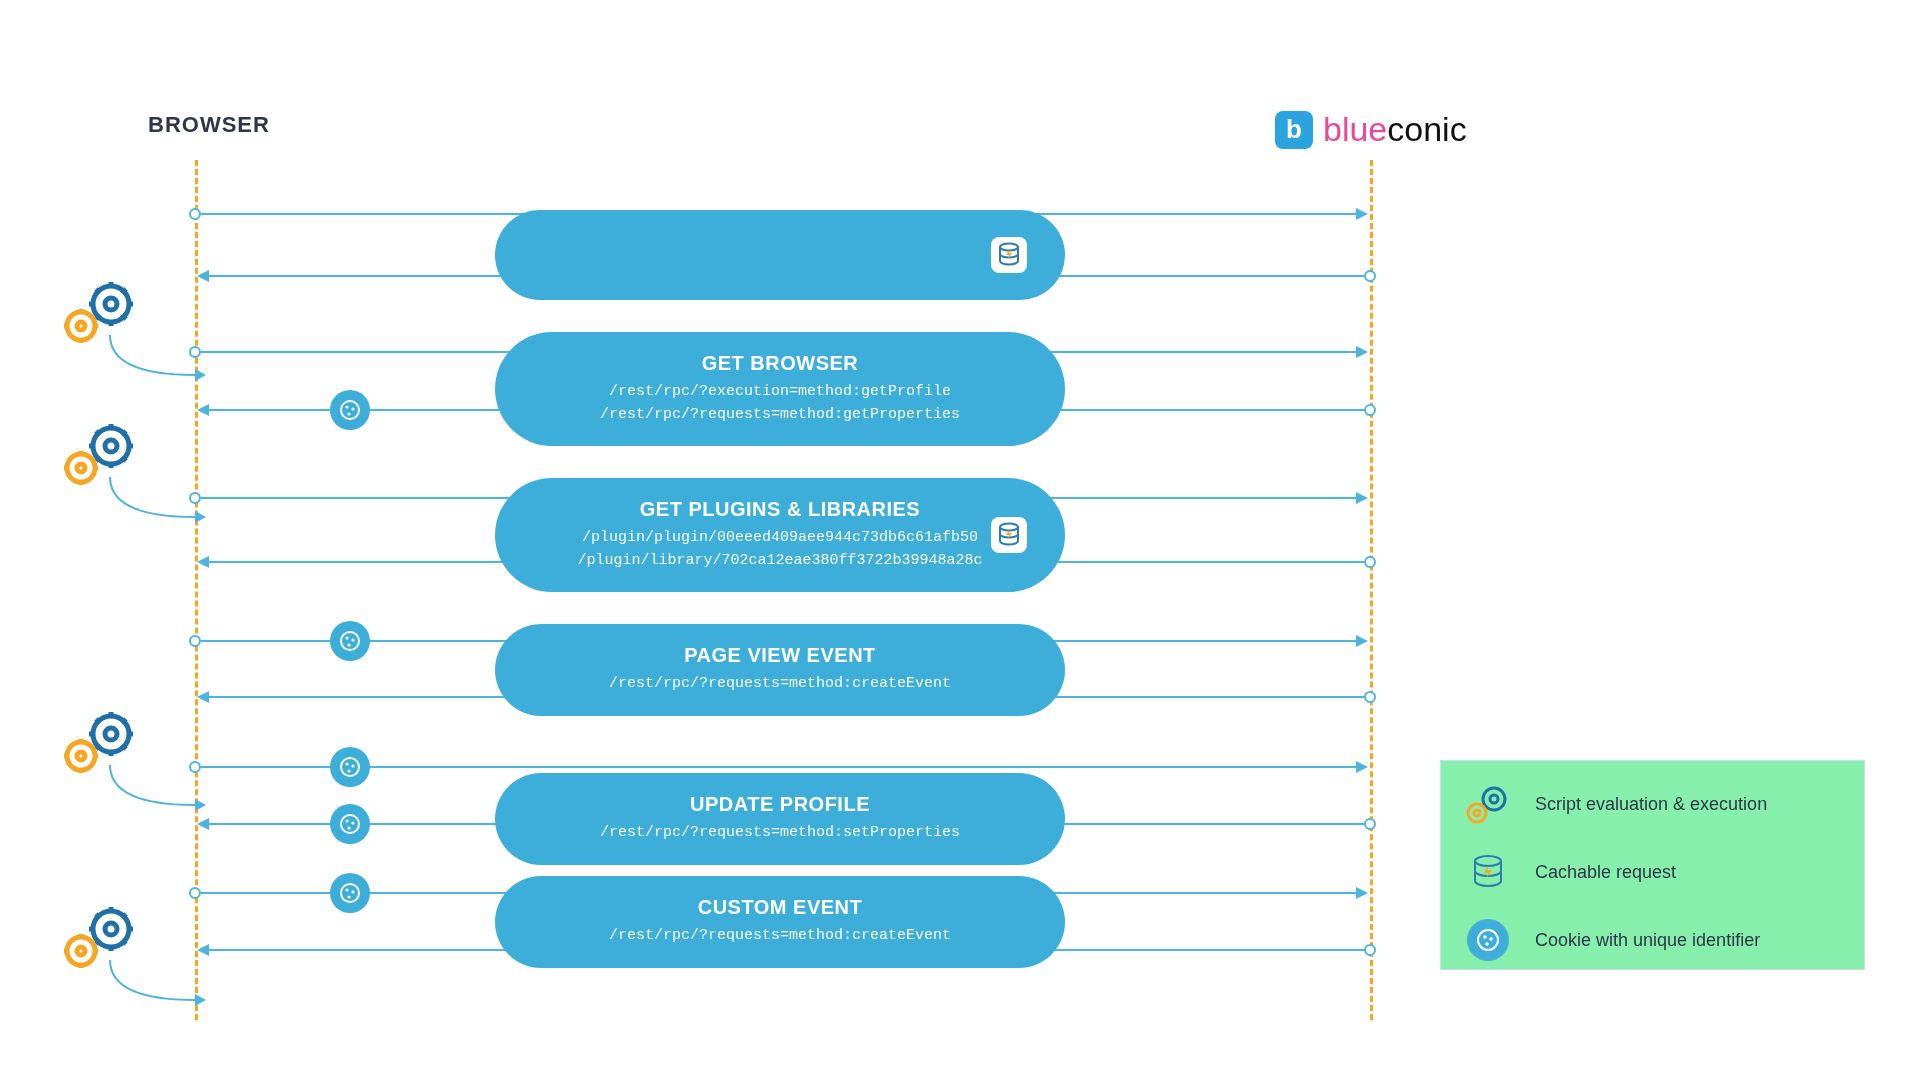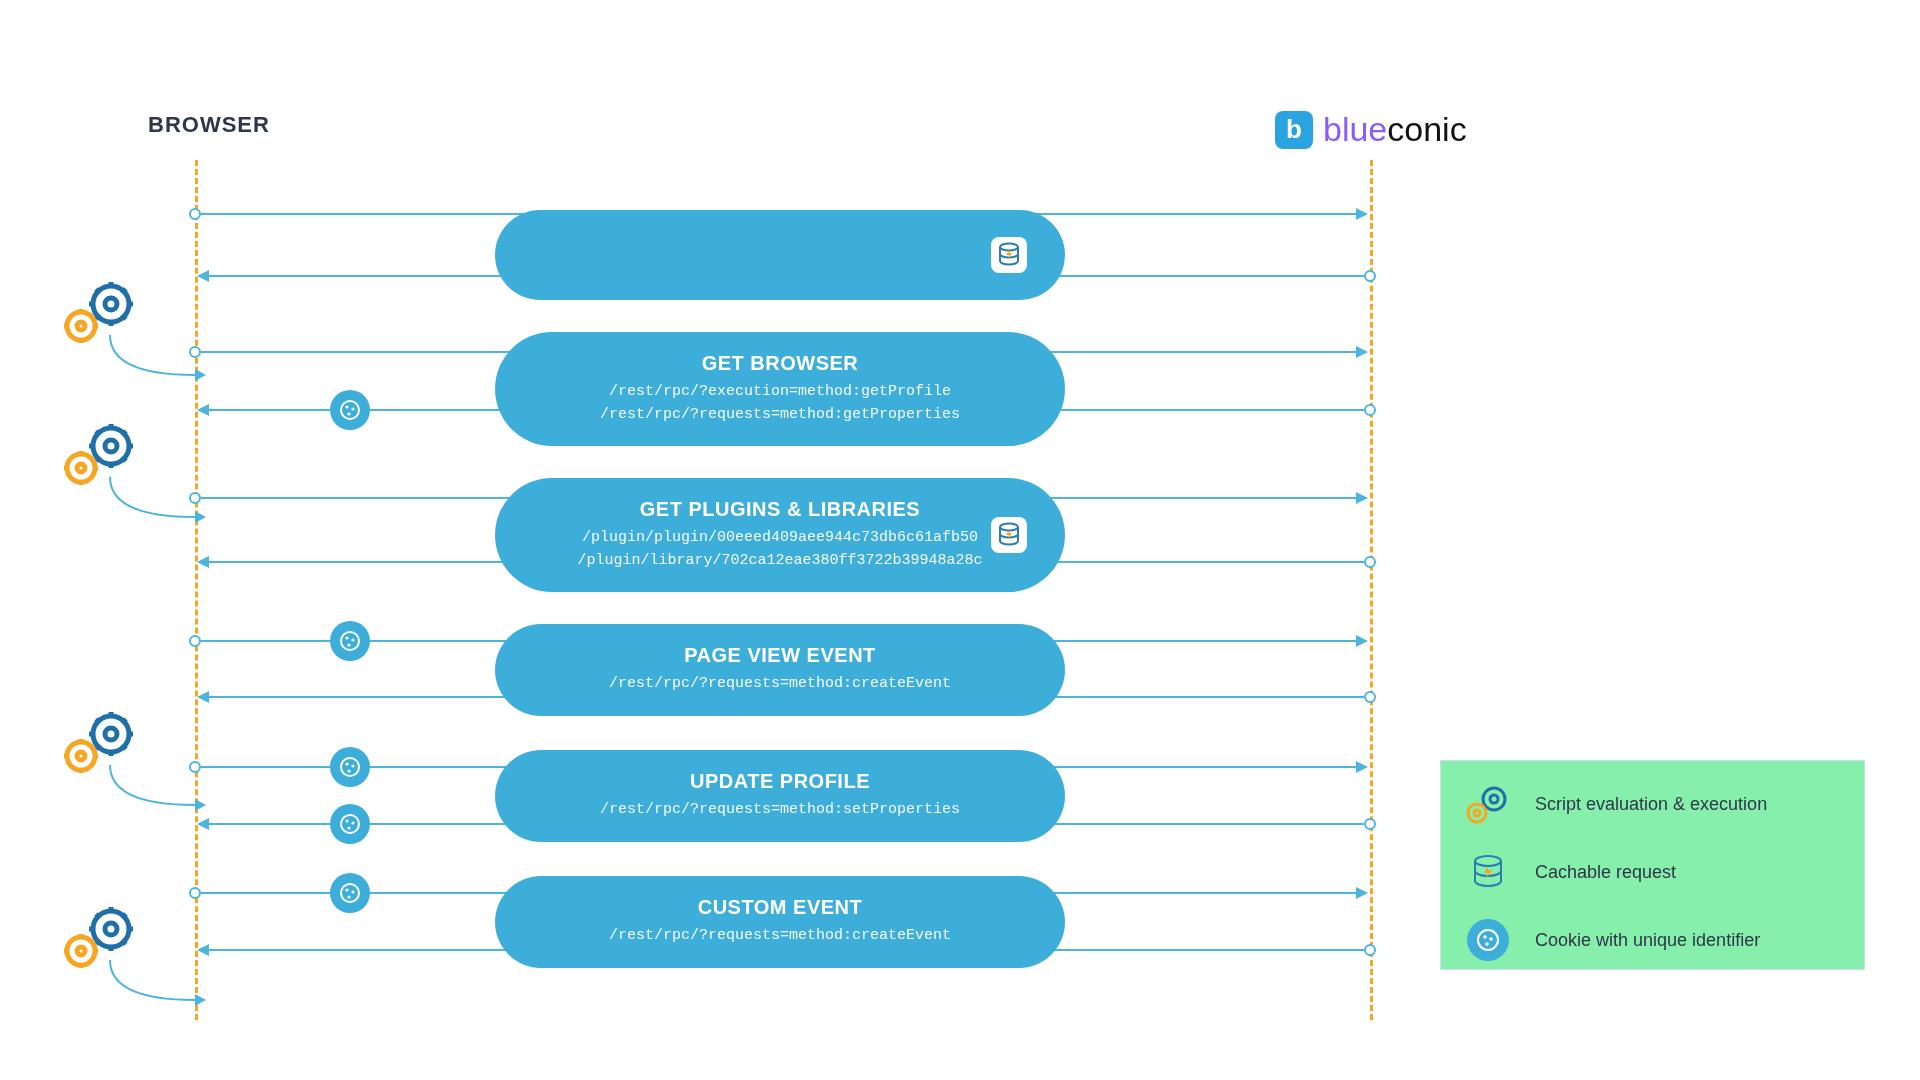--- a/index.html
+++ b/index.html
@@ -36,21 +36,21 @@
   .brand-mark {
     width: 38px; height: 38px;
     background: #2aa3de;
     border-radius: 8px;
     display: inline-flex;
     align-items: center; justify-content: center;
     color: #fff;
     font-weight: 700;
     font-size: 26px;
   }
-  .brand .blue { color: #8b5cf6; font-weight: 400; }
+  .brand .blue { color: #ec4899; font-weight: 400; }
   .brand .conic { color: #111; font-weight: 300; }
 
   .dashed {
     position: absolute;
     top: 160px; bottom: 40px;
     border-left: 3px dashed #f5a623;
   }
   .dashed-left { left: 195px; height: 860px; }
   .dashed-right { left: 1370px; height: 860px; }
 
@@ -264,21 +264,21 @@
         </svg>
       </div>
       <div class="cookie-badge" style="left:350px;top:824px">
         <svg width="24" height="24" viewBox="0 0 24 24">
           <circle cx="12" cy="12" r="9" fill="none" stroke="#fff" stroke-width="2"></circle>
           <circle cx="9" cy="9" r="1.6" fill="#fff"></circle>
           <circle cx="15" cy="11" r="1.6" fill="#fff"></circle>
           <circle cx="11" cy="16" r="1.6" fill="#fff"></circle>
         </svg>
       </div>
-      <div class="capsule" style="top:750px;min-height:92px">
+      <div class="capsule" style="top:773px;min-height:92px">
         <div class="title">UPDATE PROFILE</div>
         <div class="code">
           <div>/rest/rpc/?requests=method:setProperties</div>
         </div>
       </div>
       <div class="arrow-line" style="left:201px;top:892px;width:1157px"></div>
       <div class="dot" style="left:195px;top:893px"></div>
       <div class="arrowhead-right" style="left:1356px;top:893px"></div>
       <div class="arrow-line" style="left:207px;top:949px;width:1157px"></div>
       <div class="dot" style="left:1370px;top:950px"></div>

